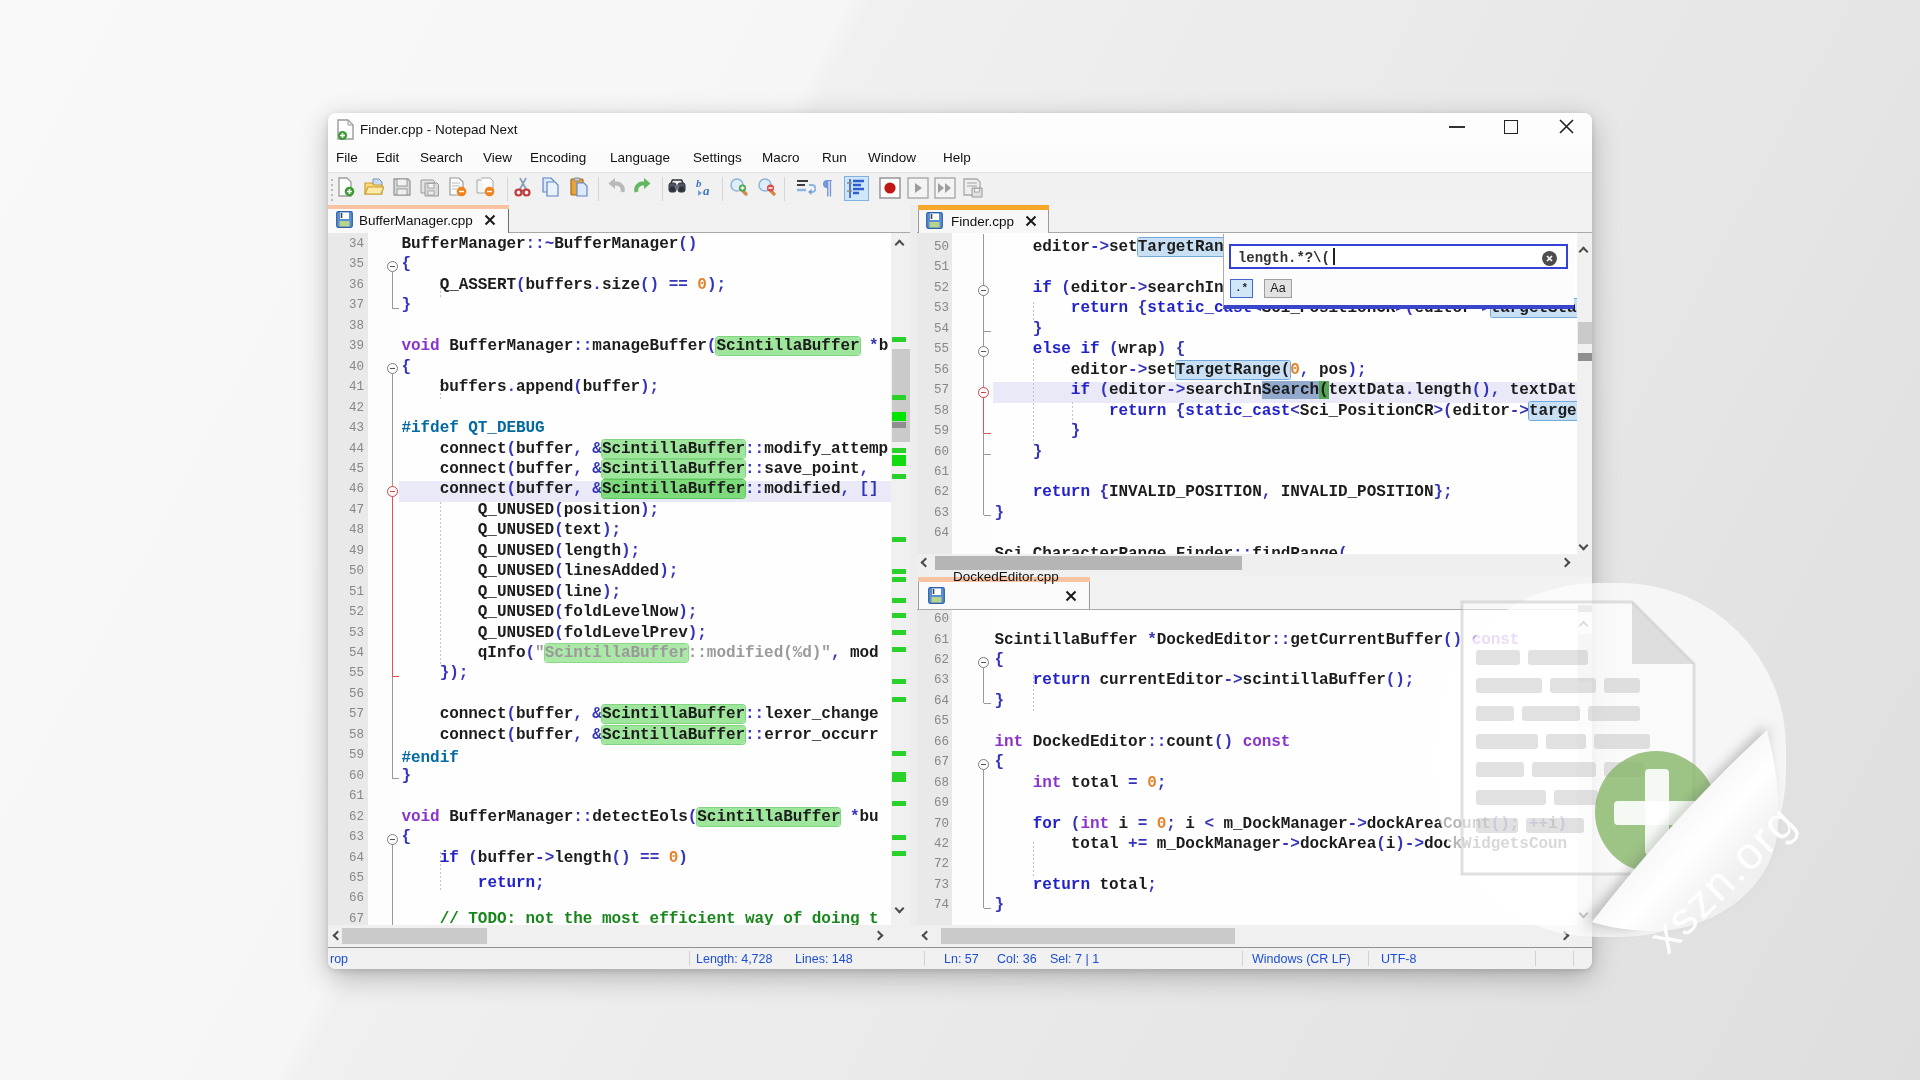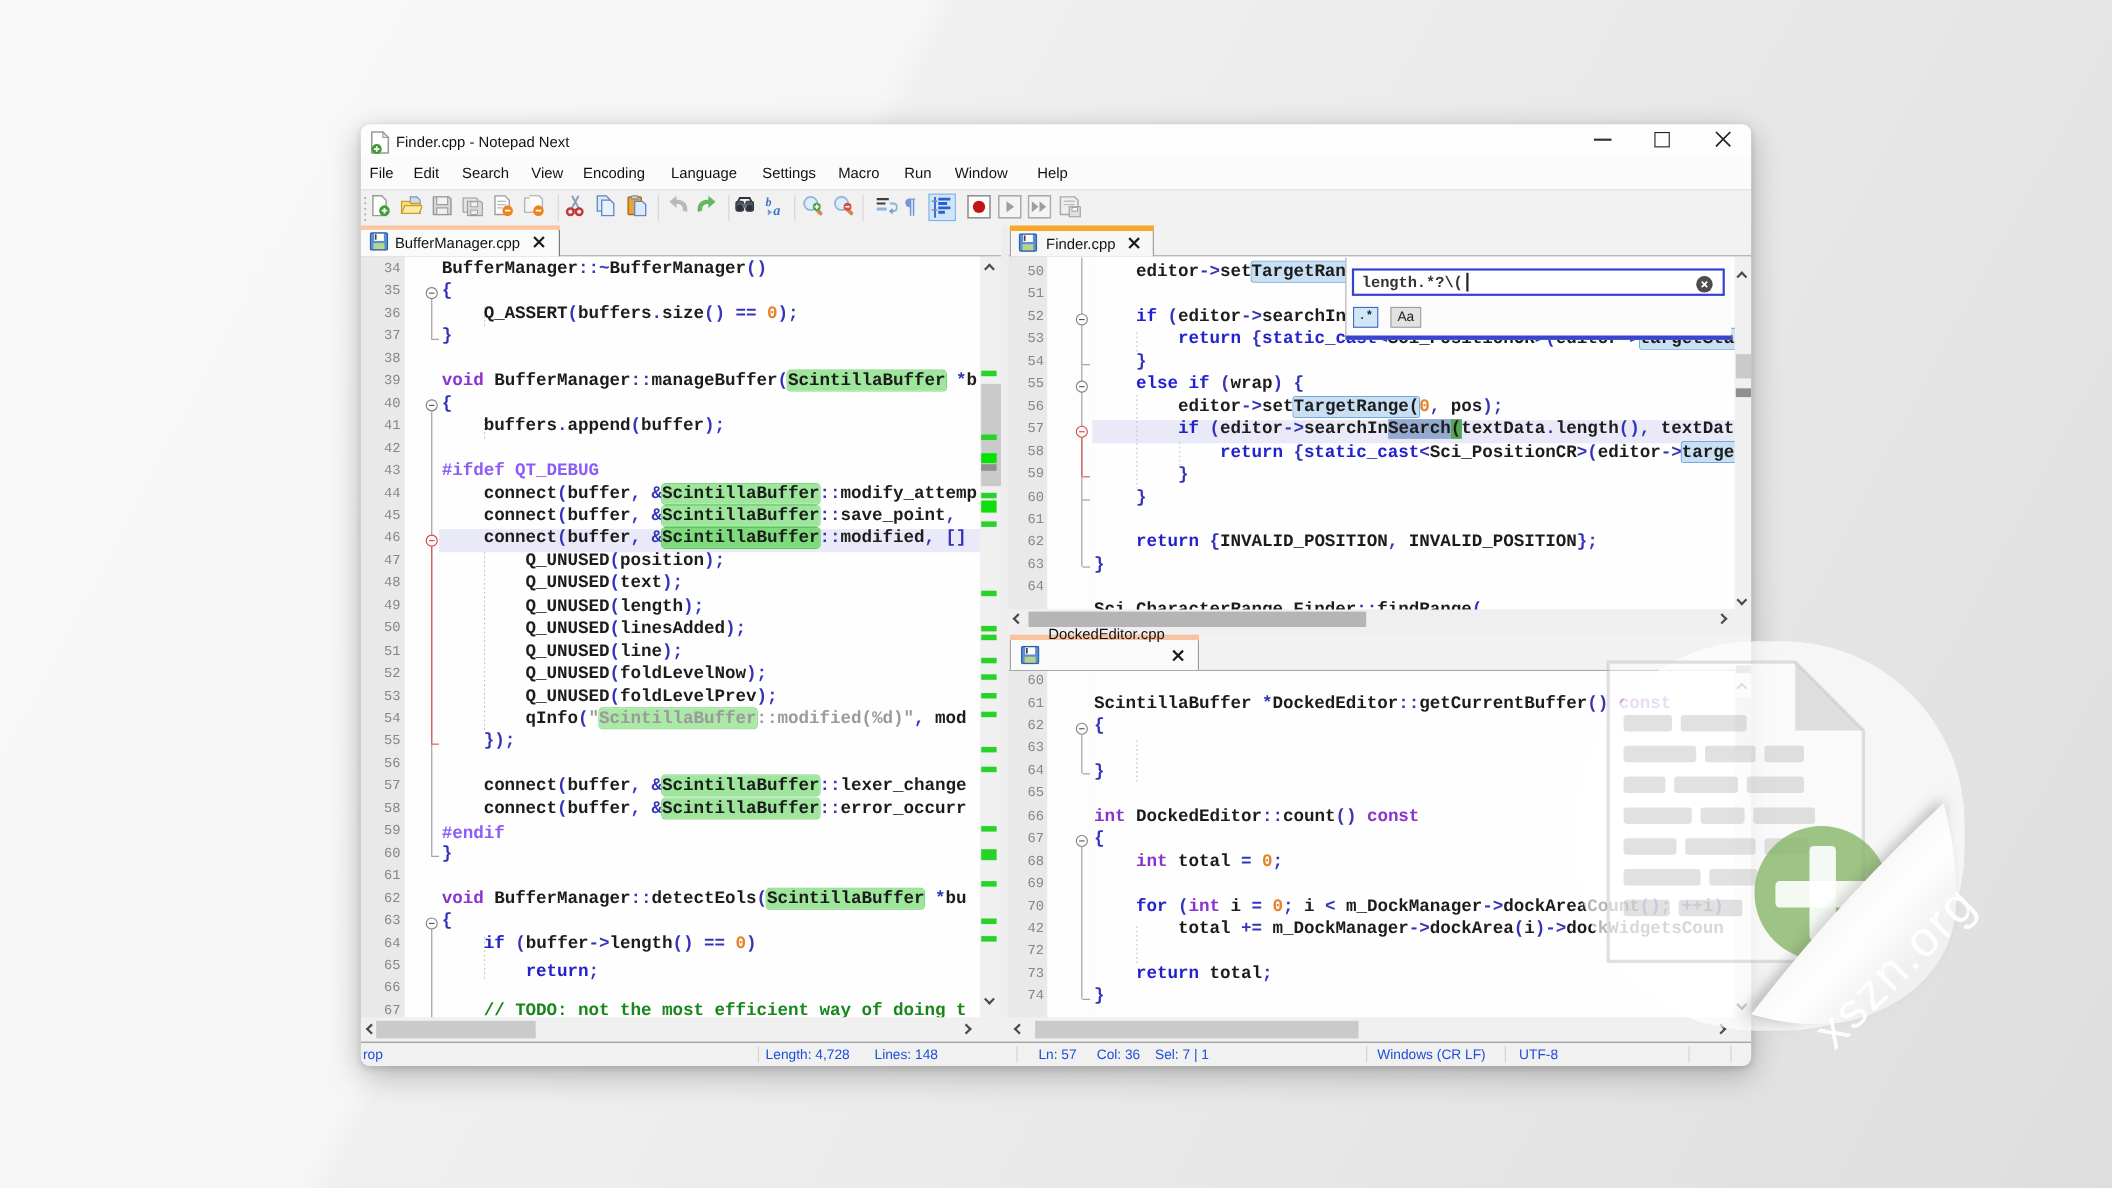--- a/index.html
+++ b/index.html
@@ -6,21 +6,21 @@
   body{background:linear-gradient(118deg,#f9f9f9 0%,#f6f6f6 34%,#f0f0f0 35%,#e9e9e9 62%,#dedede 100%);
        font-family:"Liberation Sans",sans-serif;position:relative;}
   .abs{position:absolute;}
   #win{position:absolute;left:328px;top:113px;width:1264px;height:856px;background:#f0f0f0;
        border-radius:8px;box-shadow:0 8px 28px rgba(0,0,0,0.25),0 2px 6px rgba(0,0,0,0.12);overflow:hidden;}
   .ui{font-family:"Liberation Sans",sans-serif;font-size:13.5px;color:#111;position:absolute;white-space:nowrap;}
   .mono{font-family:"Liberation Mono",monospace;font-weight:700;font-size:16px;line-height:20.45px;
         letter-spacing:-0.06px;white-space:pre;position:absolute;color:#1c1c1c;height:20.45px;margin-top:-2px;}
   .num{font-family:"Liberation Mono",monospace;font-size:12.5px;color:#878787;position:absolute;
        text-align:right;width:30px;line-height:20.45px;height:20.45px;margin-top:-2px;}
-  .o{color:#3434bb}.k{color:#2222cc}.t{color:#8a33cc}.n{color:#e8822a}.p{color:#8b5cf6}
+  .o{color:#3434bb}.k{color:#2222cc}.t{color:#8a33cc}.n{color:#e8822a}.p{color:#0369a1}
   .c{color:#18871b}.s{color:#9a9a9a}
   .hg{background:#9fe69d;border-radius:3px;box-shadow:0 0 0 1px #82d580}
   .hg2{background:#7edb7c;border-radius:3px;box-shadow:0 0 0 1px #5cc65a}
   .hgs{background:#ace9a9;border-radius:3px;box-shadow:0 0 0 1px #8bd989}
   .hb{background:#c9dff3;border-radius:2px;box-shadow:0 0 0 1px #74aadb}
   .sel{background:#93aacf}.selg{background:#55a757}
   .fc{position:absolute;width:11px;height:11px;border:1px solid #7e7e7e;border-radius:50%;background:#fcfcfc;box-sizing:border-box;}
   .fc i{position:absolute;left:2px;right:2px;top:4px;height:1px;background:#555;}
   .fcr{border-color:#d24343;}
   .fcr i{background:#d24343;}
@@ -473,20 +473,21 @@
     <div class="num" style="left:591px;top:590.1px;">69</div>
     <div class="num" style="left:591px;top:610.5px;">70</div>
     <div class="num" style="left:591px;top:631px;">42</div>
     <div class="num" style="left:591px;top:651.4px;">72</div>
     <div class="num" style="left:591px;top:671.9px;">73</div>
     <div class="num" style="left:591px;top:692.3px;">74</div>
 
     <div class="abs" style="left:666.5px;top:405px;width:582.5px;height:315px;overflow:hidden;">
       <div class="mono" style="top:21.5px;">ScintillaBuffer <span class="o">*</span>DockedEditor<span class="o">::</span>getCurrentBuffer<span class="o">()</span> <span class="t">const</span></div>
       <div class="mono" style="top:41.9px;"><span class="o">{</span></div>
+      <div class="mono" style="top:62.4px;">    <span class="k">return</span> currentEditor<span class="o">-&gt;</span>scintillaBuffer<span class="o">();</span></div>
       <div class="mono" style="top:82.8px;"><span class="o">}</span></div>
       <div class="mono" style="top:123.7px;"><span class="t">int</span> DockedEditor<span class="o">::</span>count<span class="o">()</span> <span class="t">const</span></div>
       <div class="mono" style="top:144.2px;"><span class="o">{</span></div>
       <div class="mono" style="top:164.6px;">    <span class="t">int</span> total <span class="o">=</span> <span class="n">0</span><span class="o">;</span></div>
       <div class="mono" style="top:205.5px;">    <span class="k">for</span> <span class="o">(</span><span class="t">int</span> i <span class="o">=</span> <span class="n">0</span><span class="o">;</span> i <span class="o">&lt;</span> m_DockManager<span class="o">-&gt;</span>dockAreaCount<span class="o">();</span> <span class="o">++</span>i<span class="o">)</span></div>
       <div class="mono" style="top:226px;">        total <span class="o">+=</span> m_DockManager<span class="o">-&gt;</span>dockArea<span class="o">(</span>i<span class="o">)-&gt;</span>dockWidgetsCoun</div>
       <div class="mono" style="top:266.9px;">    <span class="k">return</span> total<span class="o">;</span></div>
       <div class="mono" style="top:287.3px;"><span class="o">}</span></div>
     </div>
 

